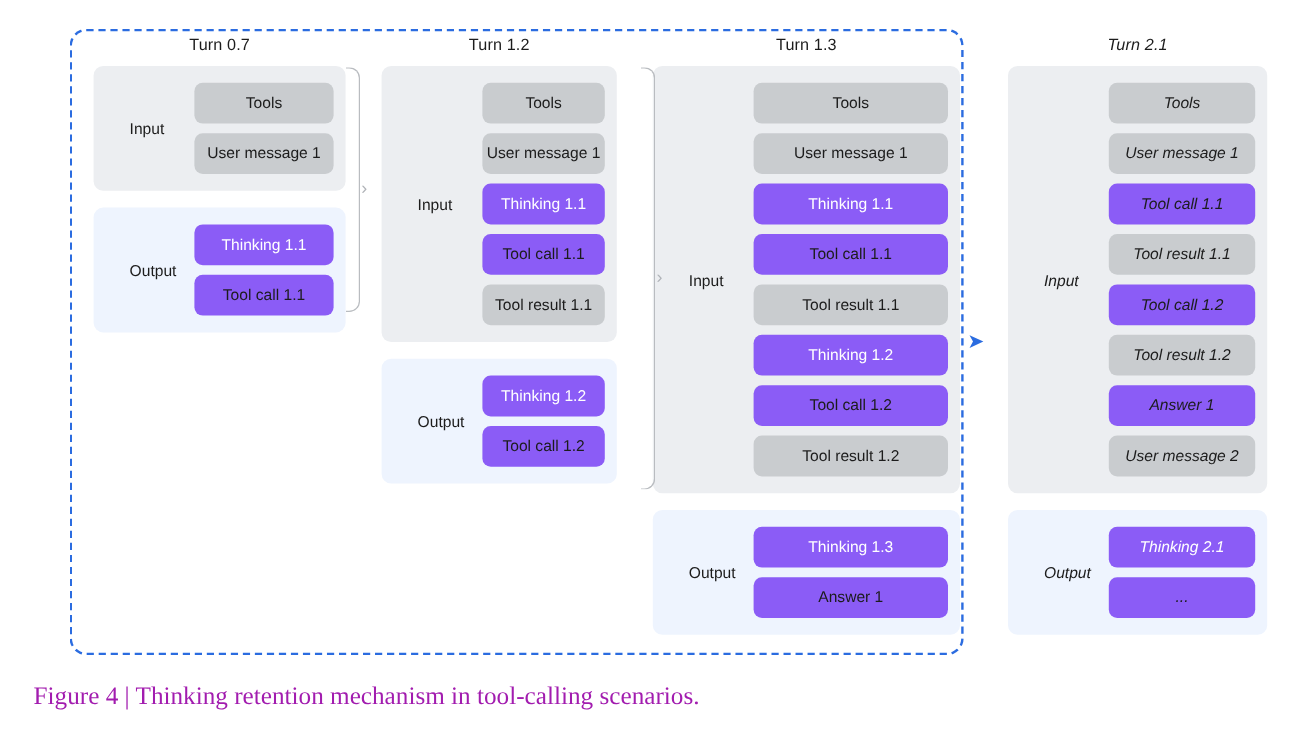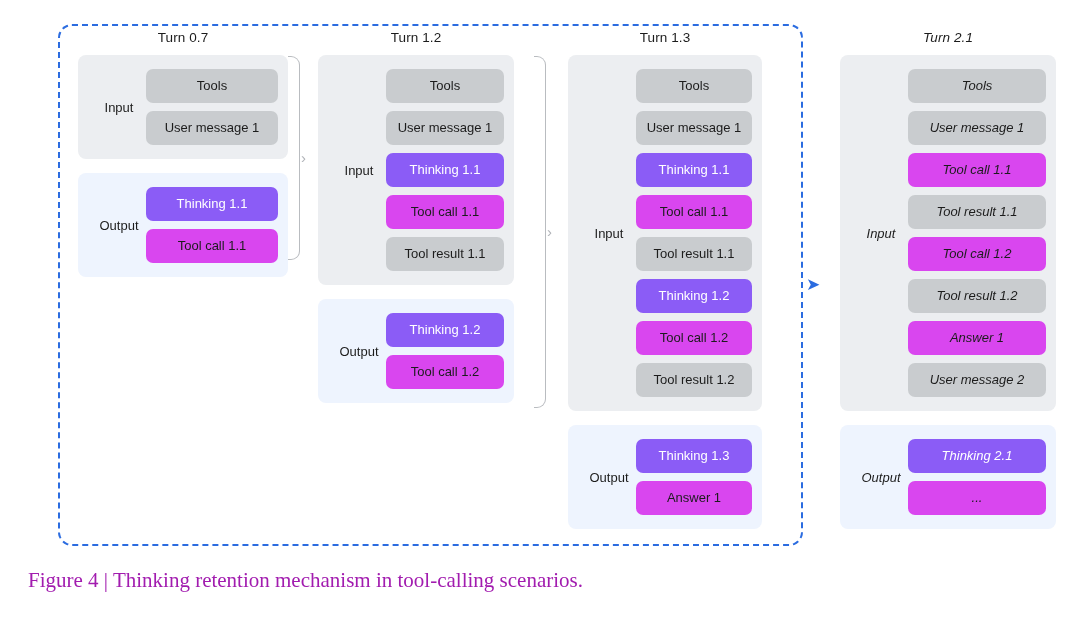--- a/index.html
+++ b/index.html
@@ -67,23 +67,24 @@
     background: #eceef1;
   }
   .group.output {
     background: #eef4fe;
   }
   .group-label {
     font-size: 13px;
     color: #1c1c1c;
     width: 58px;
     flex: 0 0 58px;
-    text-align: center;
+    text-align: left;
     padding-left: 4px;
     box-sizing: border-box;
+    margin-left: 16px;
   }
   .group-items {
     display: flex;
     flex-direction: column;
     gap: 8px;
     flex: 1 1 auto;
   }
 
   .chip {
     height: 34px;
@@ -94,21 +95,21 @@
     color: #1c1c1c;
     box-sizing: border-box;
     white-space: nowrap;
     overflow: hidden;
     text-overflow: ellipsis;
   }
   .chip.gray {
     background: #c9cccf;
   }
   .chip.lightblue {
-    background: #d946ef;
+    background: #8b5cf6;
   }
   .chip.blue {
     background: #8b5cf6;
     color: #ffffff;
     font-weight: normal;
   }
 
   
   .bracket {
     position: absolute;
@@ -180,21 +181,21 @@
       </div>
       <div class="group output" style="height:104px;">
         <div class="group-label">Output</div>
         <div class="group-items">
           <div class="chip blue">Thinking 1.2</div>
           <div class="chip lightblue">Tool call 1.2</div>
         </div>
       </div>
     </div>
 
-    <div class="turn-col" style="left:568px; width:194px;">
+    <div class="turn-col" style="left:544px; width:256px;">
       <div class="turn-title">Turn 1.3</div>
       <div class="group input" style="height:356px;">
         <div class="group-label">Input</div>
         <div class="group-items">
           <div class="chip gray">Tools</div>
           <div class="chip gray">User message 1</div>
           <div class="chip blue">Thinking 1.1</div>
           <div class="chip lightblue">Tool call 1.1</div>
           <div class="chip gray">Tool result 1.1</div>
           <div class="chip blue">Thinking 1.2</div>

